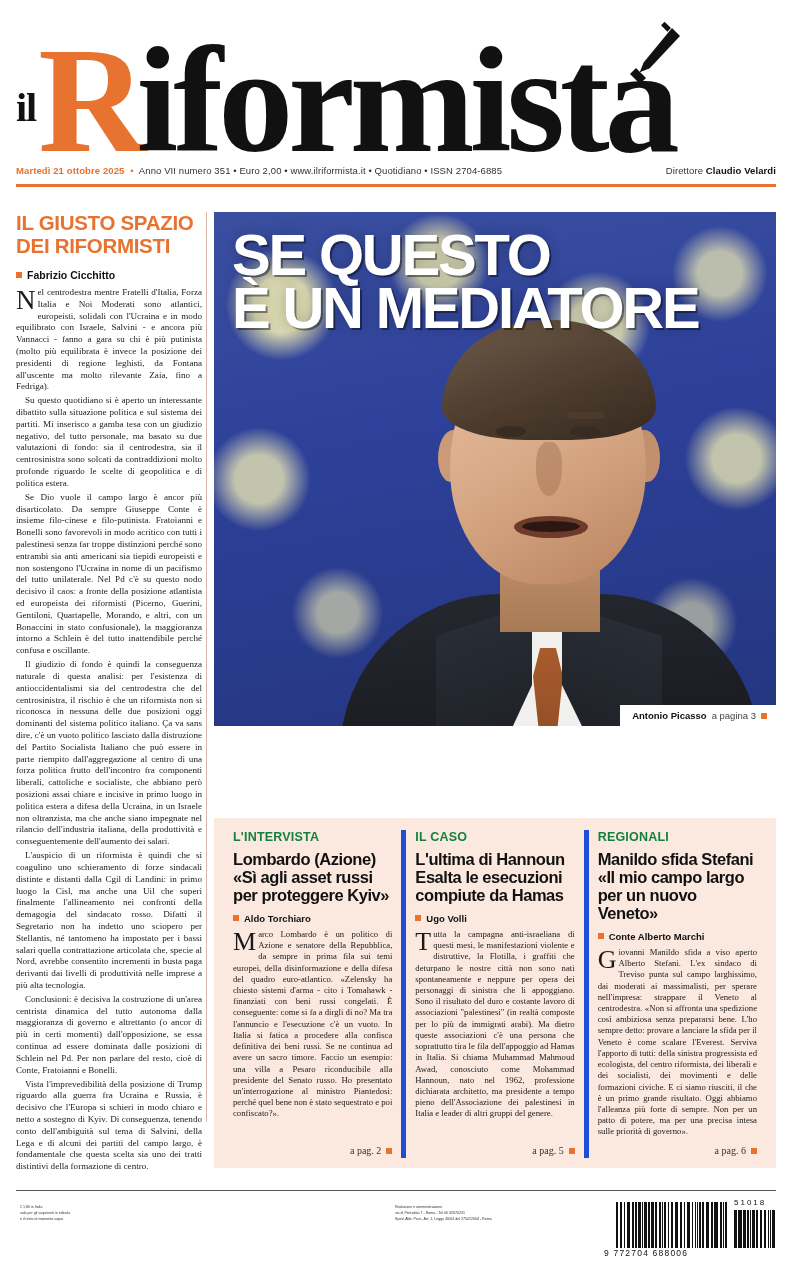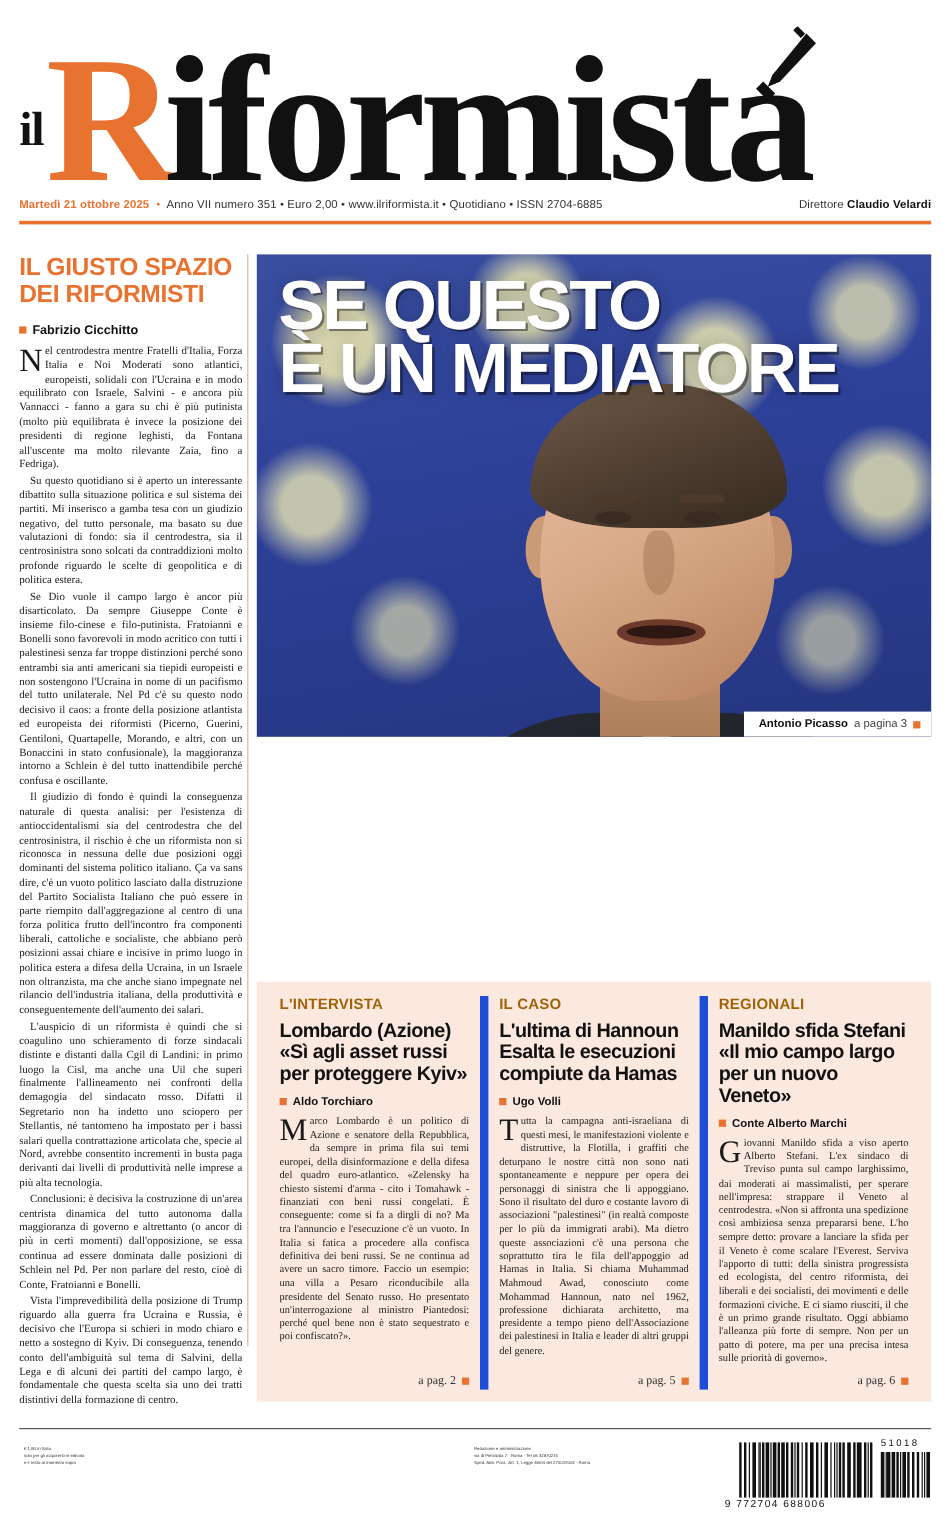--- a/index.html
+++ b/index.html
@@ -73,21 +73,21 @@
     font-family:"Liberation Serif", serif; font-weight:400;
     padding-right:2px; padding-top:1px;
   }
   .col-divider {
     position:absolute; left:206px; top:212px; width:1px; height:910px;
     background:#d9b9a5;
   }
 
   
   .hero {
-    position:absolute; left:214px; top:212px; width:562px; height:402px;
+    position:absolute; left:214px; top:212px; width:562px; height:514px;
     overflow:hidden;
     background:
       radial-gradient(circle at 12% 18%, rgba(245,240,180,.85) 0 28px, rgba(245,240,180,0) 56px),
       radial-gradient(circle at 40% 10%, rgba(245,240,180,.8) 0 24px, rgba(245,240,180,0) 50px),
       radial-gradient(circle at 68% 22%, rgba(245,240,180,.8) 0 26px, rgba(245,240,180,0) 54px),
       radial-gradient(circle at 90% 12%, rgba(245,240,180,.7) 0 22px, rgba(245,240,180,0) 48px),
       radial-gradient(circle at 8%  52%, rgba(245,240,180,.75) 0 24px, rgba(245,240,180,0) 52px),
       radial-gradient(circle at 93% 48%, rgba(245,240,180,.75) 0 24px, rgba(245,240,180,0) 52px),
       radial-gradient(circle at 22% 78%, rgba(245,240,180,.6) 0 20px, rgba(245,240,180,0) 46px),
       radial-gradient(circle at 85% 80%, rgba(245,240,180,.55) 0 20px, rgba(245,240,180,0) 46px),
@@ -175,24 +175,24 @@
   }
   .credit-box b { color:#111; font-weight:700; }
   .credit-sq { width:6px; height:6px; background:#E8722F; display:inline-block; }
 
   
   .teasers {
     position:absolute; left:214px; top:818px; width:562px; height:350px;
     background:#fbe9df; display:flex; padding:12px 10px 10px 10px;
   }
   .teaser { flex:1; padding:0 9px; position:relative; }
-  .teaser + .teaser { border-left:7px solid #1d4ed8; }
+  .teaser + .teaser { border-left:5px solid #1d4ed8; }
   .kicker {
     font-family:"Liberation Sans", sans-serif;
-    font-weight:700; font-size:12.5px; color:#a16207;
+    font-weight:700; font-size:12.5px; color:#15803d;
     text-transform:uppercase; letter-spacing:.2px; margin-bottom:6px;
   }
   .t-head {
     font-family:"Liberation Sans", sans-serif;
     font-weight:700; font-size:16.5px; line-height:1.09;
     color:#111; letter-spacing:-.45px; margin-bottom:9px;
   }
   .t-byline { display:flex; align-items:center; gap:5px; margin-bottom:5px; }
   .t-byline span {
     font-family:"Liberation Sans", sans-serif;

